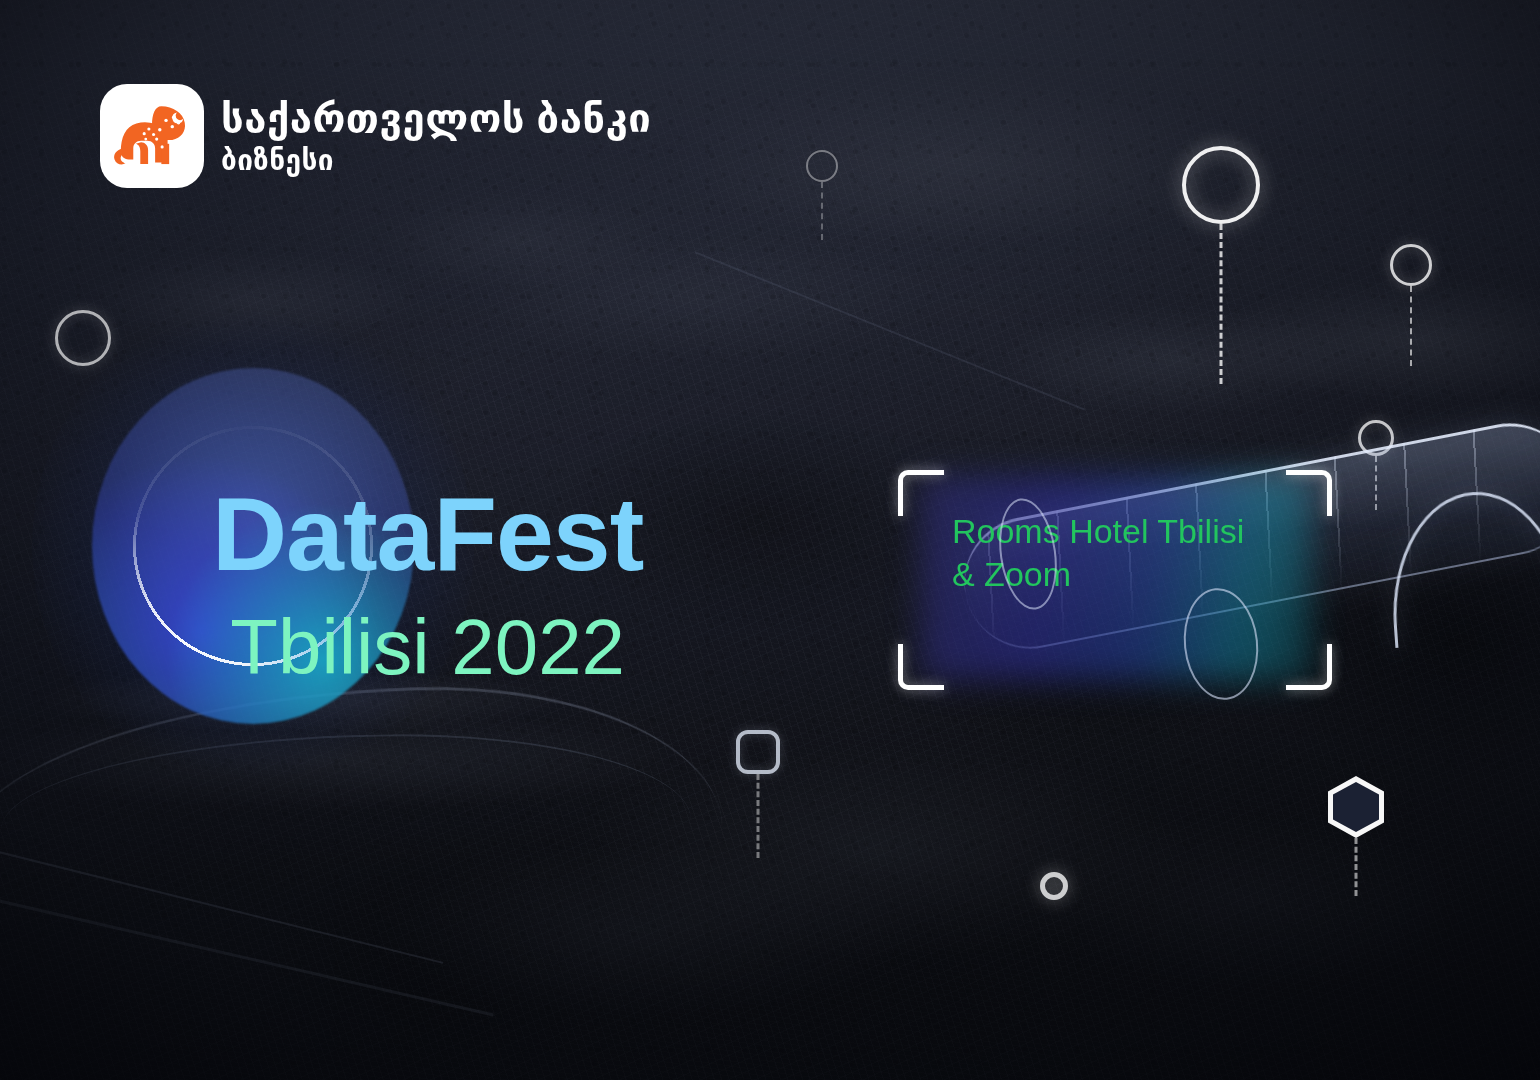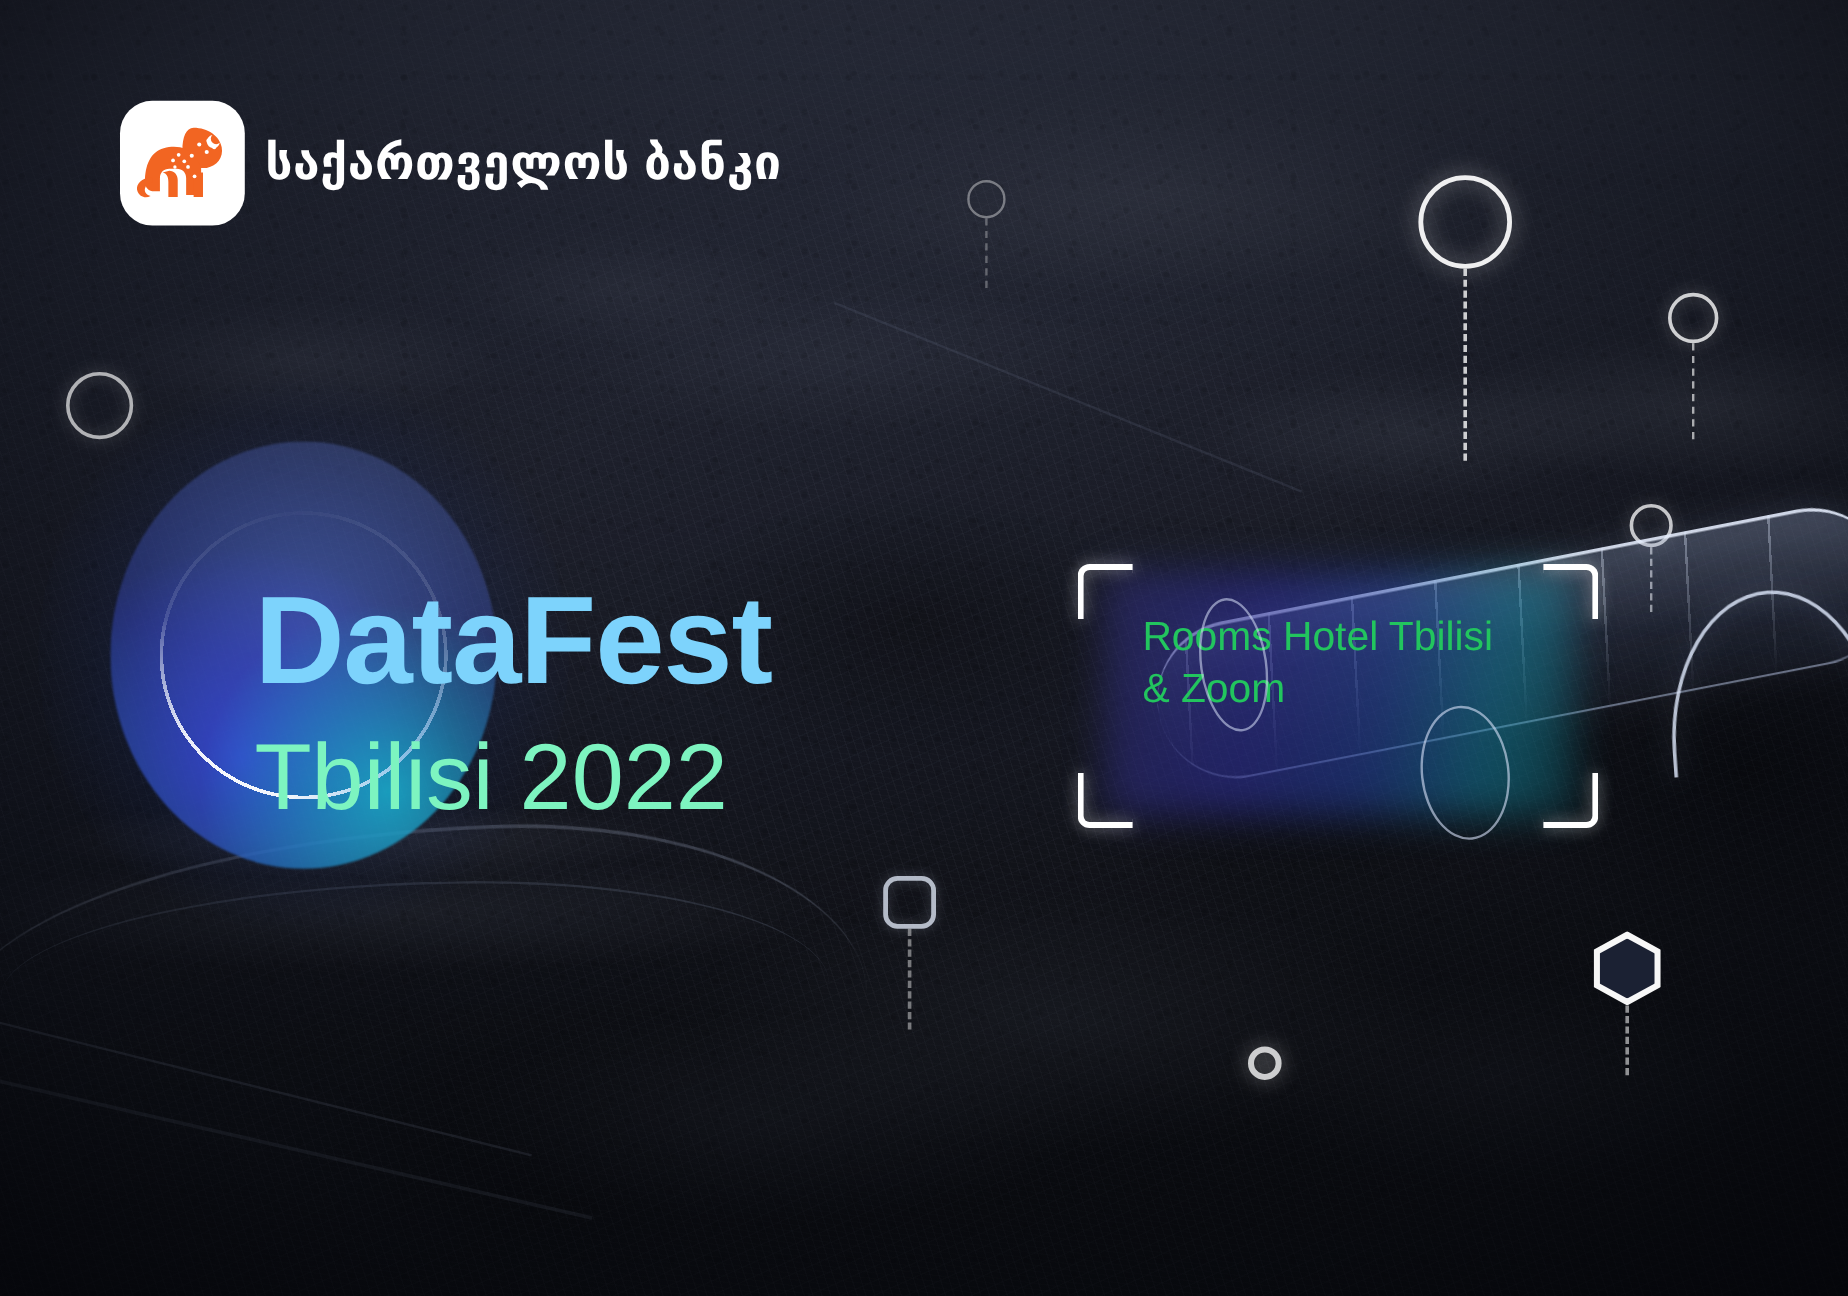--- a/index.html
+++ b/index.html
@@ -214,20 +214,21 @@
     letter-spacing: -1px;
     line-height: 1.0;
   }
   .headline .line2 {
     font-size: 78px;
     font-weight: 400;
     color: #7DF4C0;
     letter-spacing: 0px;
     line-height: 1.0;
     margin-top: 22px;
+    text-align: center;
   }
 
   
   .date-panel {
     position: absolute;
     left: 894px; top: 466px;
     width: 438px; height: 228px;
     z-index: 25;
   }
   .panel-tint {
@@ -461,20 +462,21 @@
           <circle cx="56" cy="46" r="2.0"></circle>
             <circle cx="48" cy="52" r="2.0"></circle>
           <circle cx="63" cy="56" r="2.0"></circle>
             <circle cx="42" cy="46" r="1.8"></circle>
           <path d="M82 12 A7 7 0 1 0 90 20 A5.5 5.5 0 1 1 82 12 Z"></path>
         </g>
       </svg>
     </div>
     <div class="logo-text">
       <div class="logo-text-main">საქართველოს ბანკი</div>
+      <div class="logo-text-sub">ბიზნესი</div>
     </div>
   </div>
 
   <div class="headline">
     <div class="line1">DataFest</div>
     <div class="line2">Tbilisi 2022</div>
   </div>
 
   <div class="tube"></div>
   <div class="tube-dashes"></div>

